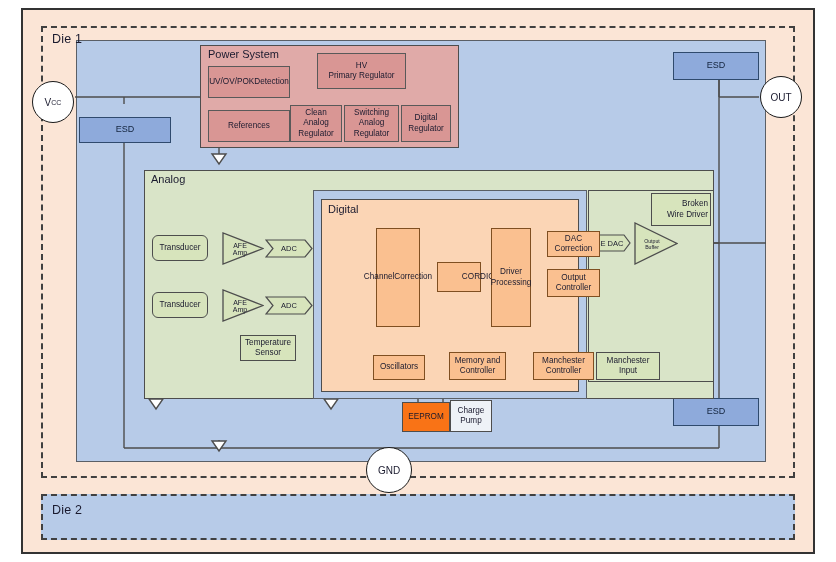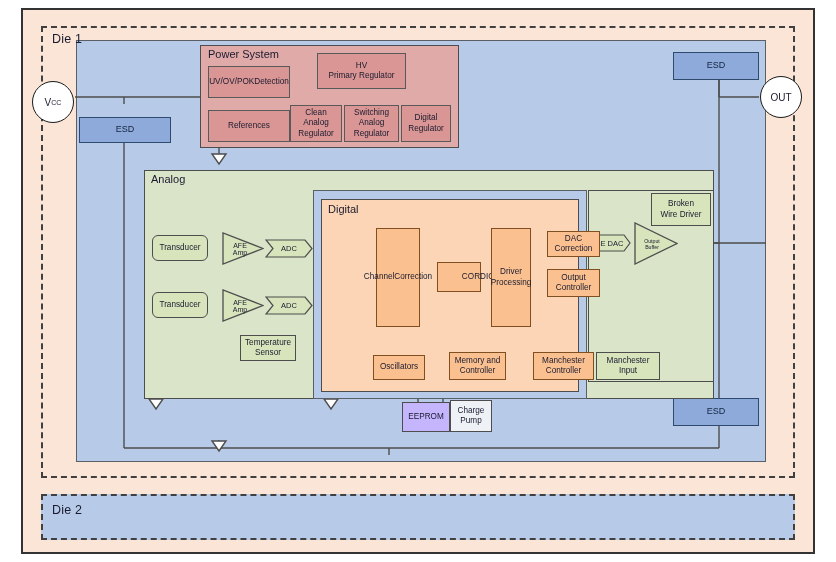--- a/index.html
+++ b/index.html
@@ -161,20 +161,23 @@
     </g>
   </svg>
 
   <div class="abs pin" style="left:32px;top:81px;width:42px;height:42px;">
     <span>V</span>
       <sub>CC</sub>
   </div>
   <div class="abs pin" style="left:760px;top:76px;width:42px;height:42px;">
     <span>OUT</span>
   </div>
+  <div class="abs pin" style="left:366px;top:447px;width:46px;height:46px;">
+    <span>GND</span>
+  </div>
 
   <div class="abs blk esd" style="left:79px;top:117px;width:92px;height:26px;">
     <span>ESD</span>
   </div>
   <div class="abs blk esd" style="left:673px;top:52px;width:86px;height:28px;">
     <span>ESD</span>
   </div>
   <div class="abs blk esd" style="left:673px;top:398px;width:86px;height:28px;">
     <span>ESD</span>
   </div>
@@ -273,21 +276,21 @@
   <div class="abs" style="left:634px;top:222px;width:44px;height:43px;">
     <svg width="44" height="43">
         <polygon points="1,1 1,42 43,21.5" fill="#d7e4bc" stroke="#4d4d4d" stroke-width="1.3"></polygon>
       </svg>
     <div class="abs" style="left:4px;top:12px;width:28px;height:20px;display:flex;flex-direction:column;align-items:center;justify-content:center;font-size:5.2px;color:#1a1a2e;">
       <span>Output</span>
       <span>Buffer</span>
     </div>
   </div>
 
-  <div class="abs blk ana" style="left:651px;top:193px;width:60px;height:33px;flex-direction:column;">
+  <div class="abs blk ana" style="left:651px;top:193px;width:60px;height:33px;flex-direction:column;align-items:flex-end;">
     <span>Broken</span>
     <span>Wire Driver</span>
   </div>
 
   <div class="abs blk ana" style="left:596px;top:352px;width:64px;height:28px;flex-direction:column;">
     <span>Manchester</span>
     <span>Input</span>
   </div>
 
   <div class="abs" id="digital-blue"></div>
@@ -318,21 +321,21 @@
   </div>
   <div class="abs blk dig" style="left:410px;top:352px;width:57px;height:28px;flex-direction:column;">
     <span>Memory and</span>
     <span>Controller</span>
   </div>
   <div class="abs blk dig" style="left:494px;top:352px;width:61px;height:28px;flex-direction:column;">
     <span>Manchester</span>
     <span>Controller</span>
   </div>
 
-  <div class="abs blk" style="left:402px;top:402px;width:48px;height:30px;background:#c4b5fd;border-color:#4d4d4d;">
+  <div class="abs blk" style="left:402px;top:402px;width:48px;height:30px;background:#f97316;border-color:#4d4d4d;">
     <span>EEPROM</span>
   </div>
   <div class="abs blk" style="left:450px;top:400px;width:42px;height:32px;background:#eef2f7;border-color:#4d4d4d;flex-direction:column;">
     <span>Charge</span>
     <span>Pump</span>
   </div>
 
 </div>
 
 </body></html>

